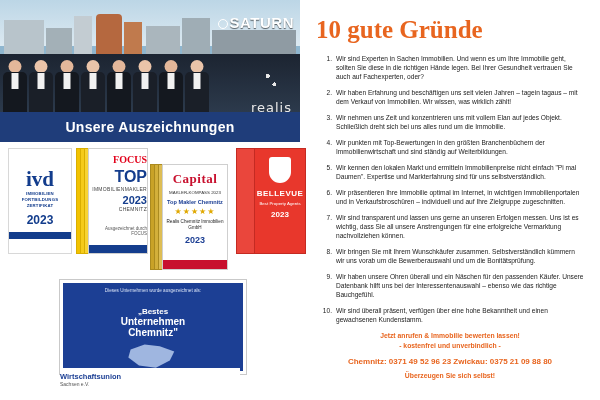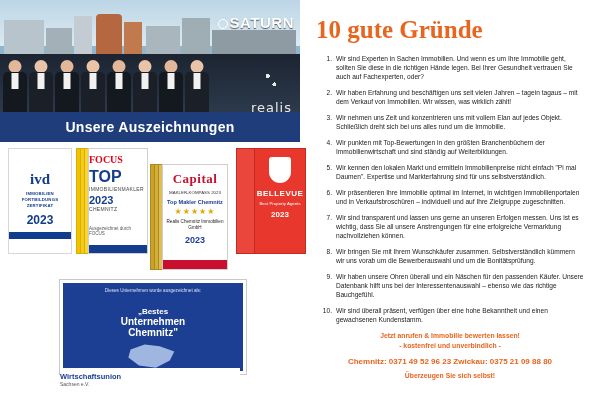--- a/index.html
+++ b/index.html
@@ -29,31 +29,31 @@
 
   .awards-bar{width:300px;height:30px;background:#1f3d7a;display:flex;align-items:center;justify-content:center;}
   .awards-bar span{color:#fff;font-size:14px;font-weight:bold;letter-spacing:.3px;}
 
   .badges{position:relative;width:300px;height:120px;background:#fff;padding:6px 8px 0;box-sizing:border-box;display:flex;justify-content:space-between;}
   .badge{position:relative;}
 
   
   .ivd{width:62px;height:104px;background:#ffffff;border:1px solid #d8d8d8;text-align:center;}
   .ivd .top{height:40px;background:#fff;display:flex;align-items:center;justify-content:center;}
-  .ivd .top b{font-size:15px;color:#123c8c;font-family:"Liberation Serif",serif;margin-top:21px;}
+  .ivd .top b{font-size:21px;color:#123c8c;font-family:"Liberation Serif",serif;margin-top:21px;}
   .ivd .mid{font-size:4.3px;line-height:6px;color:#123c8c;padding:2px 3px 0;font-weight:bold;letter-spacing:.2px;}
   .ivd .yr{margin-top:4px;font-size:12px;color:#123c8c;font-weight:bold;}
   .ivd .bar{height:7px;background:#123c8c;margin-top:5px;}
 
   
   .topstack{width:70px;height:104px;position:relative;}
   .topstack .sheet{position:absolute;left:0;top:0;width:58px;height:104px;background:#f2c200;border:1px solid #d9ae00;}
   .topstack .s2{left:4px;background:#f5cb1a;}
   .topstack .s3{left:8px;background:#f7d333;}
-  .topstack .front{left:12px;background:#ffffff;border:1px solid #cfcfcf;text-align:left;}
+  .topstack .front{left:12px;background:#ffffff;border:1px solid #cfcfcf;text-align:right;}
   .topstack .fx{font-size:10px;font-weight:bold;color:#e2001a;margin-top:5px;font-family:"Liberation Serif",serif;}
   .topstack .tp{font-size:16px;font-weight:bold;color:#143d8d;margin-top:3px;}
   .topstack .lbl{font-size:5px;color:#444;letter-spacing:.3px;}
   .topstack .yr{font-size:11px;font-weight:bold;color:#143d8d;margin-top:2px;}
   .topstack .ft{font-size:4.5px;color:#555;margin-top:14px;}
   .topstack .ftb{height:8px;background:#143d8d;position:absolute;left:0;right:0;bottom:0;}
 
   
   .capstack{width:78px;height:104px;position:relative;}
   .capstack .sheet{position:absolute;top:16px;width:64px;height:104px;background:#c9a227;border:1px solid #ab8a1f;}

